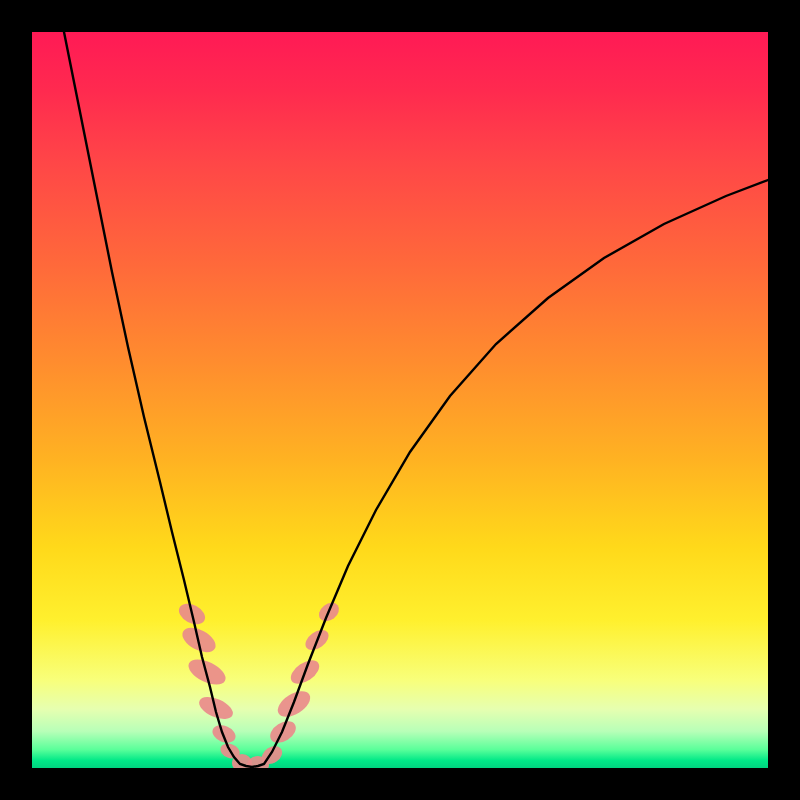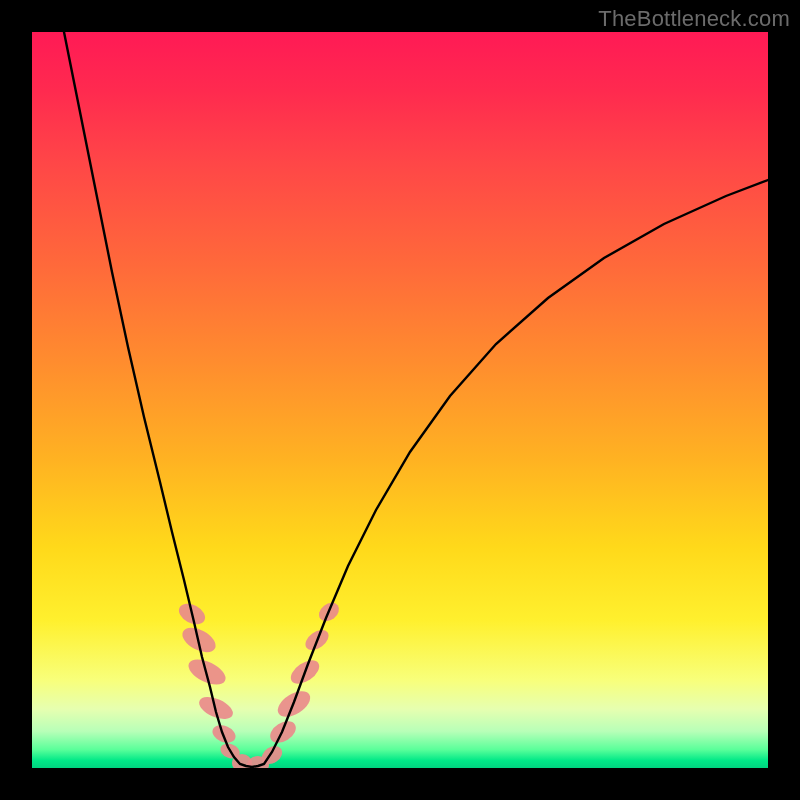--- a/index.html
+++ b/index.html
@@ -79,14 +79,13 @@
           <ellipse cx="240" cy="723" rx="8" ry="11" fill="#e98b8b" opacity="0.92" transform="rotate(55 240 723)"></ellipse>
           <ellipse cx="251" cy="700" rx="9" ry="14" fill="#e98b8b" opacity="0.92" transform="rotate(58 251 700)"></ellipse>
           <ellipse cx="262" cy="672" rx="10" ry="18" fill="#e98b8b" opacity="0.92" transform="rotate(58 262 672)"></ellipse>
           <ellipse cx="273" cy="640" rx="9" ry="16" fill="#e98b8b" opacity="0.92" transform="rotate(56 273 640)"></ellipse>
           <ellipse cx="285" cy="608" rx="8" ry="13" fill="#e98b8b" opacity="0.92" transform="rotate(54 285 608)"></ellipse>
           <ellipse cx="297" cy="580" rx="8" ry="11" fill="#e98b8b" opacity="0.92" transform="rotate(52 297 580)"></ellipse>
         </g>
       <path id="curve-path" fill="none" stroke="#000" stroke-width="2.4" stroke-linecap="round" d="M32 0 L48 80 L64 160 L80 240 L96 315 L112 385 L128 450 L140 500 L152 548 L162 590 L170 625 L178 655 L184 680 L190 700 L196 715 L202 725 L208 732 L208 732 L214 734 L220 735 L226 734 L232 732 L232 732 L240 720 L250 700 L262 670 L276 632 L294 586 L316 534 L344 478 L378 420 L418 364 L464 312 L516 266 L572 226 L632 192 L694 164 L736 148"></path>
     </svg>
   </div>
-  <div class="watermark">TheBottleneck.com</div>
 </div>
 
 </body></html>

